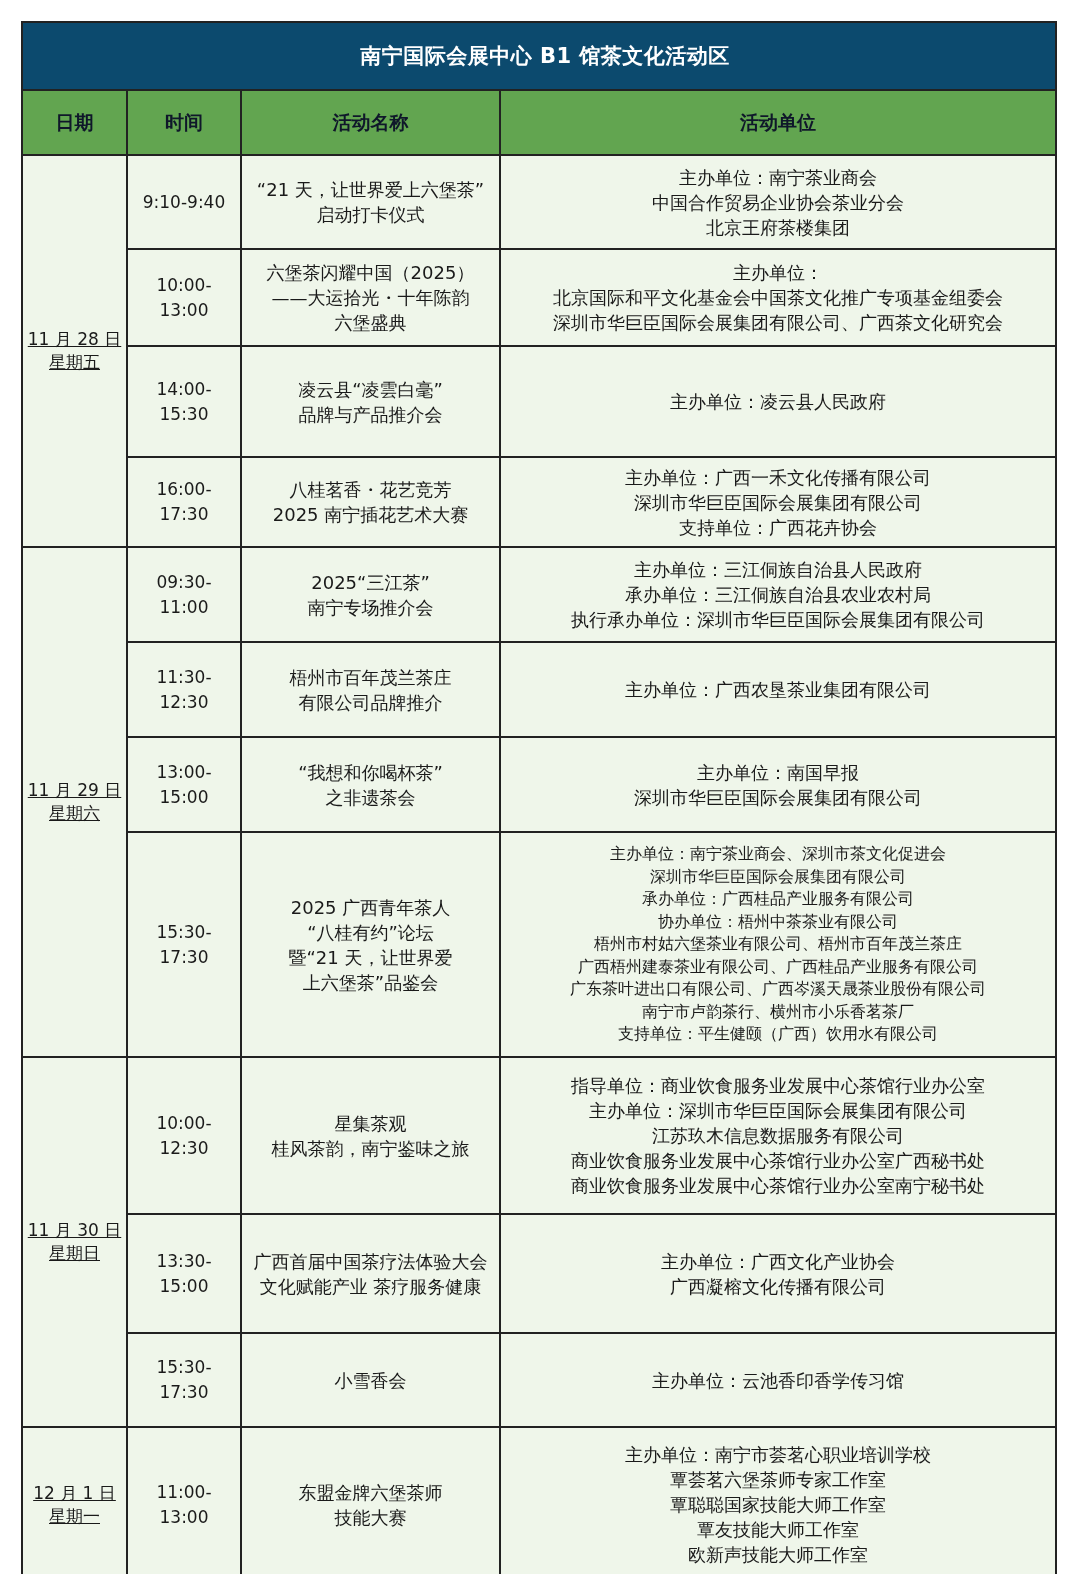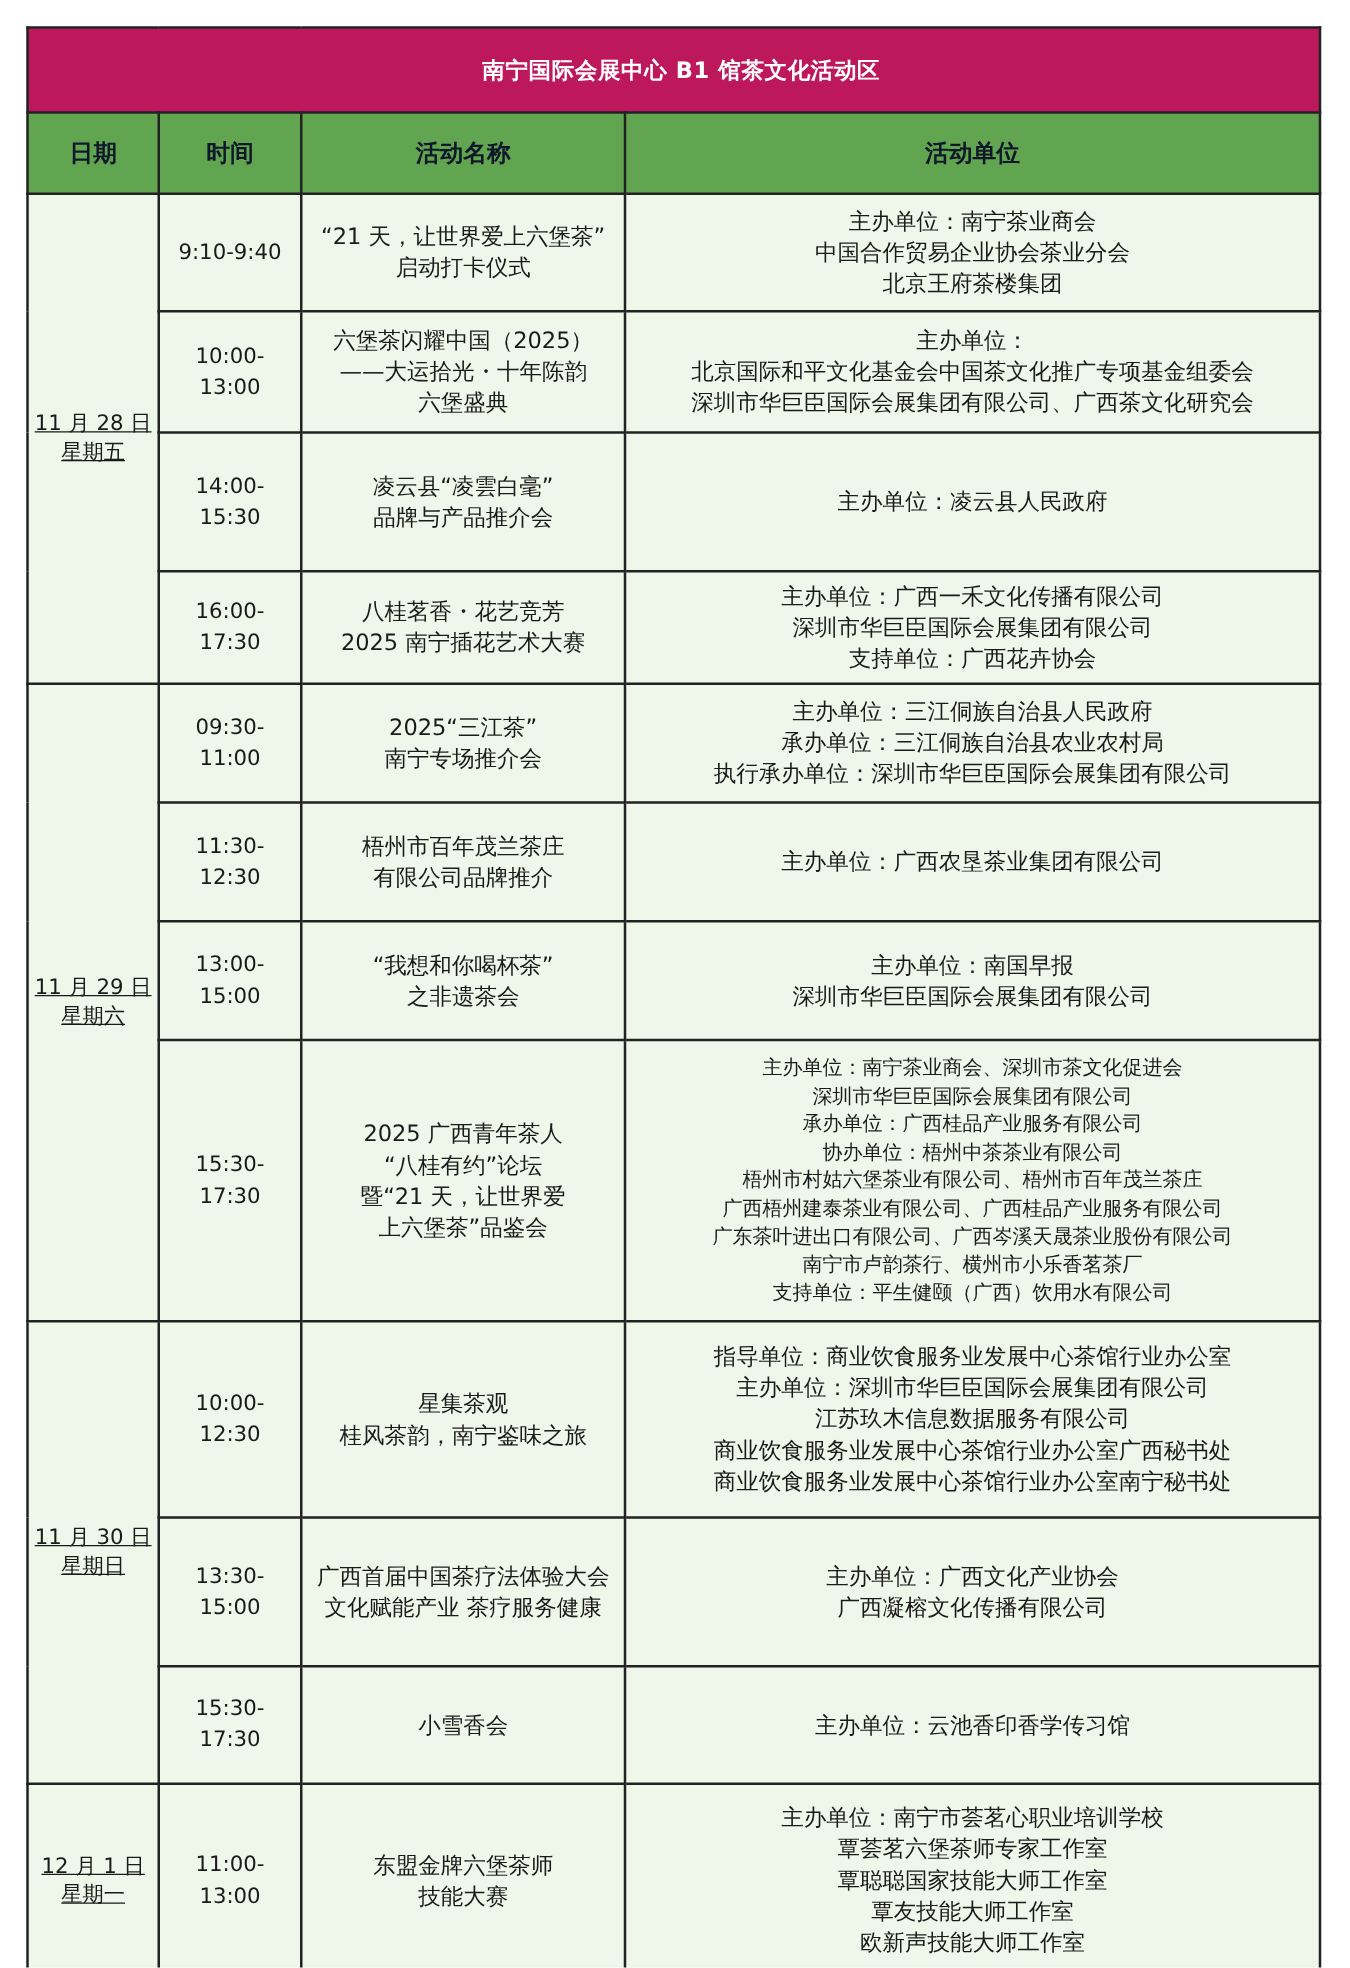--- a/index.html
+++ b/index.html
@@ -1,20 +1,20 @@
 <!DOCTYPE html>
 <html><head>
 <meta charset="utf-8">
 <style>
   html, body { margin: 0; padding: 0; background: #ffffff; }
   body { width: 1080px; height: 1574px; position: relative; font-family: "DejaVu Sans", "Liberation Sans", sans-serif; }
   .sheet { position: absolute; left: 21px; top: 21px; width: 1034px; }
   table { border-collapse: collapse; width: 1034px; table-layout: fixed; }
   td, th { border: 2px solid #222; text-align: center; vertical-align: middle; padding: 0 4px; color: #1a1a1a; }
-  .title-cell { background: #be185d; color: #ffffff; font-size: 18px; font-weight: bold; height: 66px; letter-spacing: 0.5px; padding-left: 16px; }
+  .title-cell { background: #0c4a6e; color: #ffffff; font-size: 21px; font-weight: bold; height: 66px; letter-spacing: 0.5px; padding-left: 16px; }
   .head-cell { background: #62a550; color: #0f172a; font-size: 19px; font-weight: bold; height: 63px; }
   .body-cell { background: #eff6ea; font-size: 18px; line-height: 25px; }
   .time-cell { font-size: 17px; text-align: center; }
   .date-cell { font-size: 17px; line-height: 23px; text-decoration: underline; }
   .org-small { font-size: 16px; line-height: 22.5px; }
   .line { display: block; white-space: nowrap; }
 </style>
 </head>
 <body>
 

